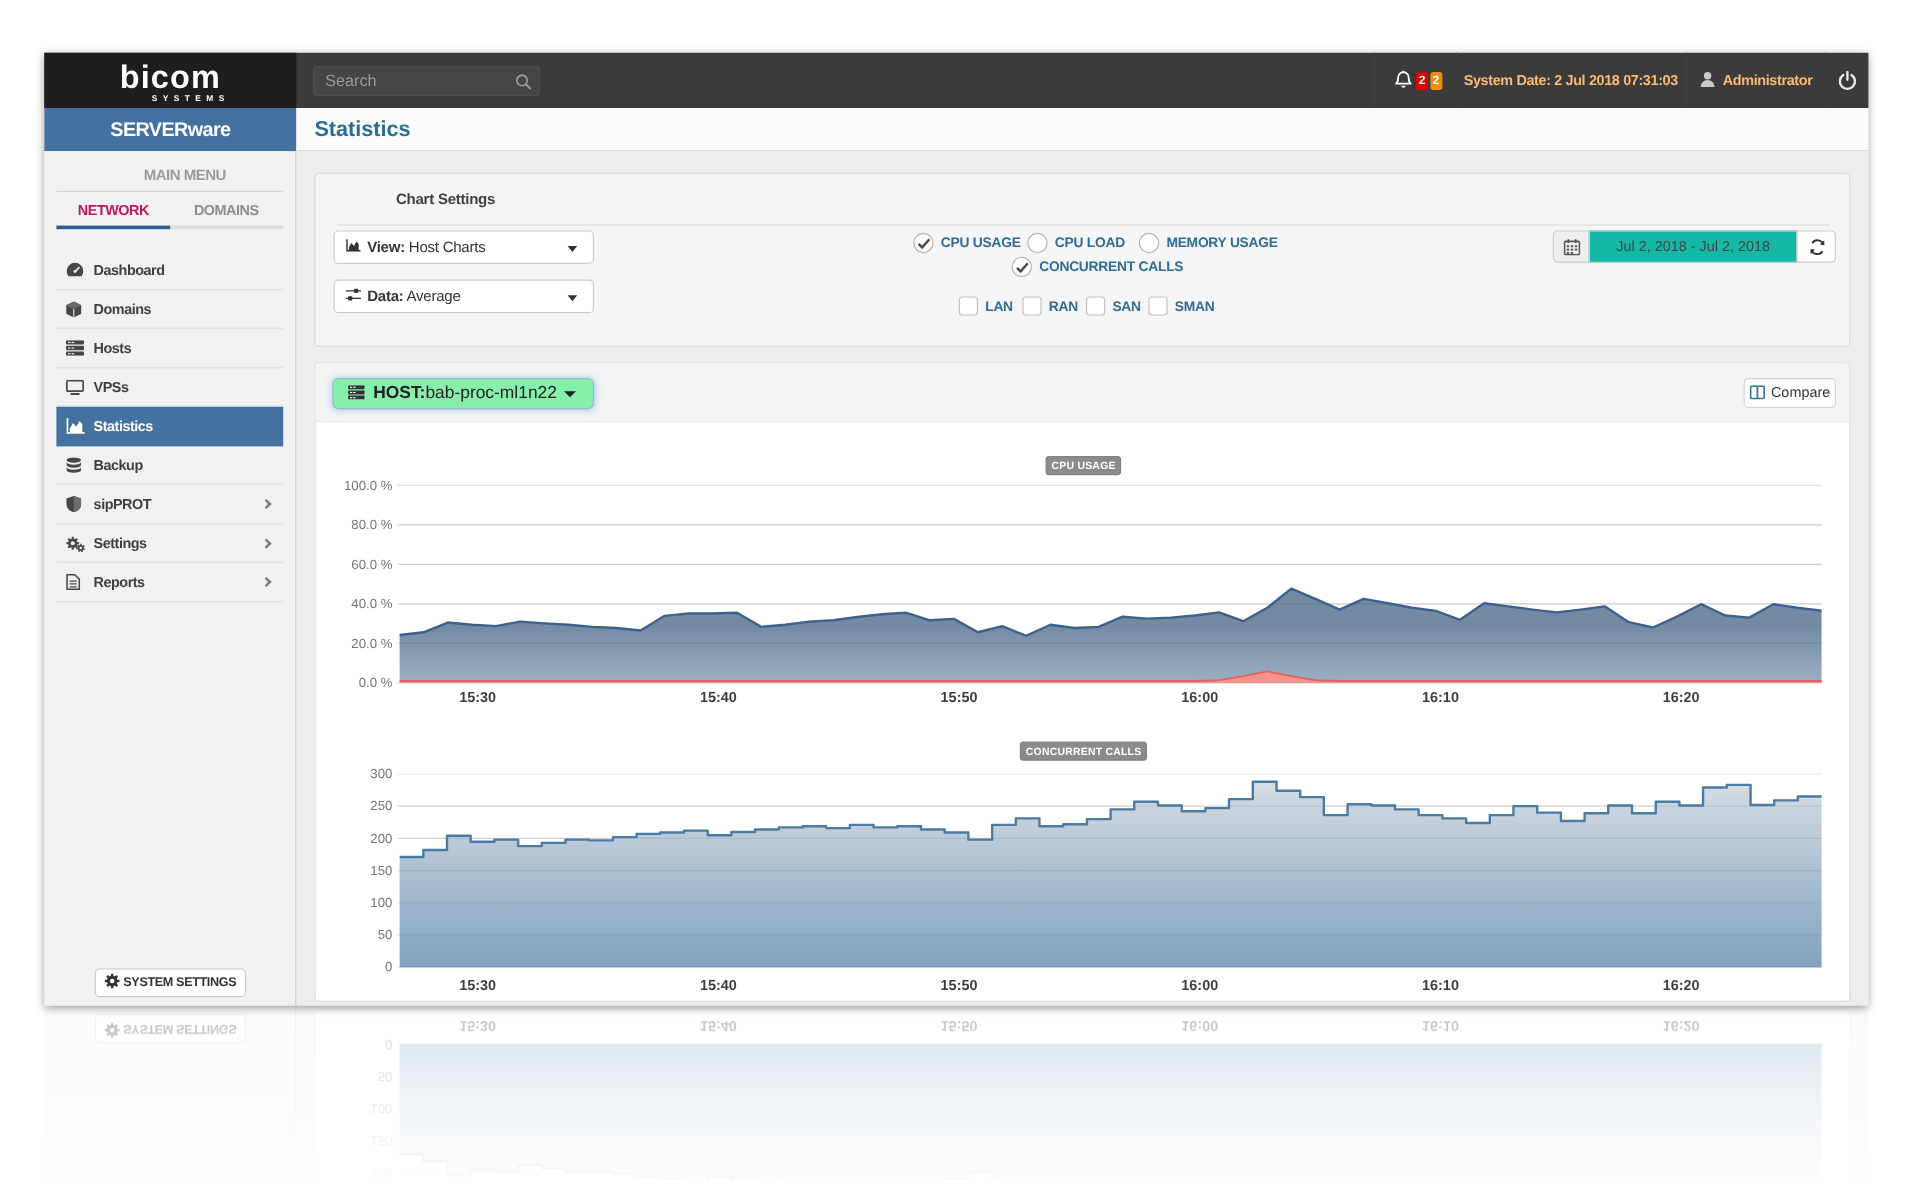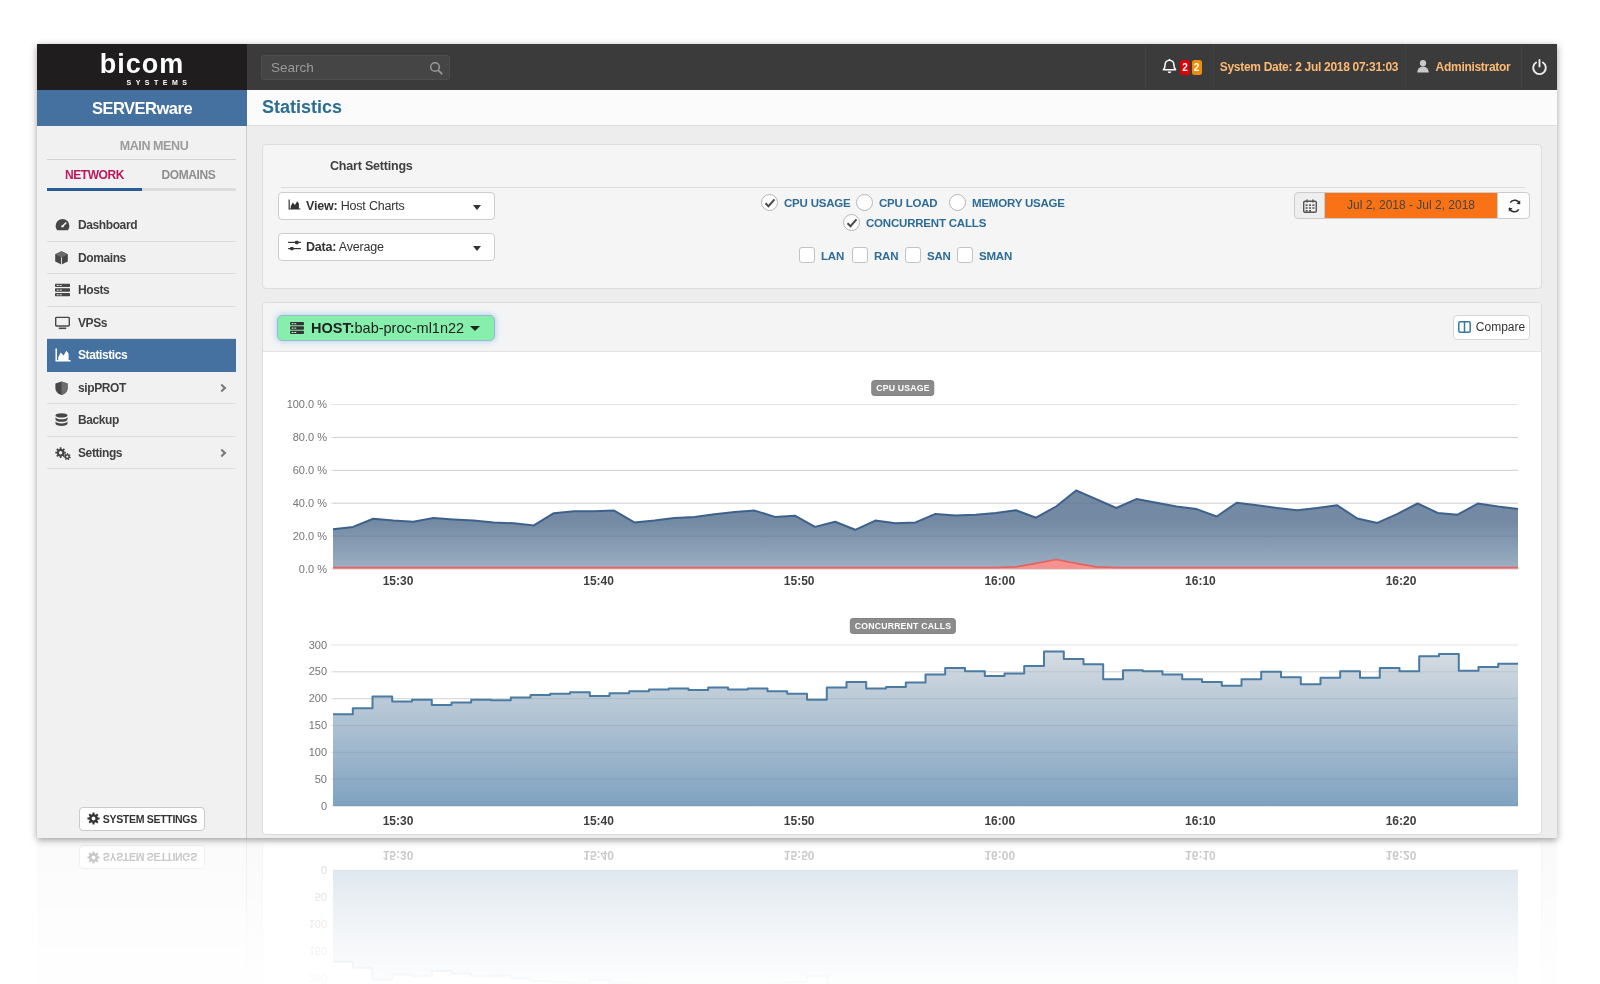--- a/index.html
+++ b/index.html
@@ -60,21 +60,21 @@
 .dd .caret { position:absolute; right:13px; top:12px; width:0; height:0;
   border-left:4.5px solid transparent; border-right:4.5px solid transparent; border-top:5px solid #333; }
 .dd .lb { font-weight:bold; }
 .opt { position:absolute; font-size:11.5px; letter-spacing:-0.2px; font-weight:bold; color:#2d6c96; line-height:16px; white-space:nowrap; }
 .radio { position:absolute; width:17px; height:17px; background:#fff; border:1px solid #b5b5b5; border-radius:50%; }
 .checkbox { position:absolute; width:16px; height:16px; background:#fff; border:1px solid #c3c3c3; border-radius:3px; }
 
 .dgrp { position:absolute; left:1031px; top:47px; height:27px; }
 .dgrp .cal { position:absolute; left:0; top:0; width:31px; height:27px; background:#eee;
   border:1px solid #ccc; border-radius:4px 0 0 4px; }
-.dgrp .inp { position:absolute; left:30px; top:0; width:174px; height:27px; background:#f97316;
+.dgrp .inp { position:absolute; left:30px; top:0; width:174px; height:27px; background:#14b8a6;
   border:1px solid #ccc; font-size:12px; color:#444; line-height:25px; text-align:center; white-space:nowrap; }
 .dgrp .rf { position:absolute; left:203px; top:0; width:33px; height:27px; background:#fdfdfd;
   border:1px solid #ccc; border-radius:0 4px 4px 0; }
 
 .panel2 { position:absolute; left:14px; top:176px; width:1280px; height:533px; background:#fff;
   border:1px solid #dcdcdc; border-radius:4px; }
 .p2head { position:absolute; left:0; top:0; width:1278px; height:49px; background:#f4f4f4;
   border-bottom:1px solid #e3e3e3; border-radius:4px 4px 0 0; }
 .hostdd { position:absolute; left:14px; top:12px; width:218px; height:26px; background:#86efac;
   border:1px solid #9db8cc; border-radius:5px; box-shadow:0 0 6px rgba(82,168,236,0.55);
@@ -182,46 +182,59 @@
         </div>
       <div class="mi sel">
           <span class="ic"><svg width="16" height="14" viewBox="0 0 16 14">
               <path fill="none" stroke="#fff" stroke-width="1.5" d="M1.2 0.5 V12.7 H15.5"></path>
               <path fill="#fff" d="M3.2 12.7 V9.2 L5.8 4.4 L8.6 7.6 L11.3 2.8 L13.6 5.6 V12.7 Z"></path>
             </svg></span>
           <span class="tx">Statistics</span>
         </div>
       <div class="mi">
           <span class="ic"><svg width="13" height="14" viewBox="0 0 13 14">
-              <path fill="#474747" d="M6.5 0.4 L12.6 2.4 V7 C12.6 10.7 10.1 12.9 6.5 13.9 C2.9 12.9 0.4 10.7 0.4 7 V2.4 Z"></path>
-              <path fill="#6d6d6d" d="M6.5 0.4 L12.6 2.4 V7 C12.6 10.7 10.1 12.9 6.5 13.9 Z"></path>
-            </svg></span>
-          <span class="tx">sipPROT</span>
-          <span class="chv"></span>
-          <span class="sep"></span>
-        </div>
-      <div class="mi">
-          <span class="ic"><svg width="13" height="14" viewBox="0 0 13 14">
               <g fill="#474747">
                 <ellipse cx="6.5" cy="2.4" rx="6" ry="2.2"></ellipse>
                 <path d="M0.5 4.1 a6 2.2 0 0 0 12 0 v2.5 a6 2.2 0 0 1 -12 0 z"></path>
                 <path d="M0.5 8.3 a6 2.2 0 0 0 12 0 v2.5 a6 2.2 0 0 1 -12 0 z"></path>
               </g>
             </svg></span>
           <span class="tx">Backup</span>
+          <span class="sep"></span>
+        </div>
+      <div class="mi">
+          <span class="ic"><svg width="13" height="14" viewBox="0 0 13 14">
+              <path fill="#474747" d="M6.5 0.4 L12.6 2.4 V7 C12.6 10.7 10.1 12.9 6.5 13.9 C2.9 12.9 0.4 10.7 0.4 7 V2.4 Z"></path>
+              <path fill="#6d6d6d" d="M6.5 0.4 L12.6 2.4 V7 C12.6 10.7 10.1 12.9 6.5 13.9 Z"></path>
+            </svg></span>
+          <span class="tx">sipPROT</span>
+          <span class="chv"></span>
           <span class="sep"></span>
         </div>
       <div class="mi">
           <span class="ic"><svg width="16" height="15" viewBox="0 0 16 15">
               <polygon points="10.93,6.36 10.93,8.04 9.39,8.11 8.93,9.24 9.97,10.37 8.77,11.57 7.64,10.53 6.51,10.99 6.44,12.53 4.76,12.53 4.69,10.99 3.56,10.53 2.43,11.57 1.23,10.37 2.27,9.24 1.81,8.11 0.27,8.04 0.27,6.36 1.81,6.29 2.27,5.16 1.23,4.03 2.43,2.83 3.56,3.87 4.69,3.41 4.76,1.87 6.44,1.87 6.51,3.41 7.64,3.87 8.77,2.83 9.97,4.03 8.93,5.16 9.39,6.29" fill="#474747"></polygon>
               <circle cx="5.6" cy="7.2" r="1.7" fill="#f1f1f1"></circle>
               <polygon points="15.87,11.63 15.49,12.86 14.49,12.60 13.86,13.28 14.19,14.26 12.99,14.73 12.57,13.79 11.64,13.72 11.08,14.59 9.97,13.94 10.45,13.02 9.92,12.26 8.89,12.36 8.70,11.09 9.72,10.89 9.99,10.00 9.27,9.26 10.14,8.32 10.93,8.99 11.80,8.65 11.93,7.62 13.21,7.72 13.18,8.75 13.98,9.22 14.87,8.68 15.59,9.74 14.76,10.36 14.90,11.28" fill="#474747"></polygon>
               <circle cx="12.3" cy="11.2" r="1.1" fill="#f1f1f1"></circle>
             </svg></span>
           <span class="tx">Settings</span>
+          <span class="chv"></span>
+          <span class="sep"></span>
+        </div>
+      <div class="mi">
+          <span class="ic"><svg width="12" height="14" viewBox="0 0 12 14">
+              <path fill="none" stroke="#474747" stroke-width="1.3" d="M0.9 0.9 H7.3 L11.1 4.7 V13.1 H0.9 Z"></path>
+              <g stroke="#474747" stroke-width="1">
+                <line x1="3" y1="6.2" x2="9" y2="6.2"></line>
+                <line x1="3" y1="8.6" x2="9" y2="8.6"></line>
+                <line x1="3" y1="11" x2="9" y2="11"></line>
+              </g>
+            </svg></span>
+          <span class="tx">Reports</span>
           <span class="chv"></span>
           <span class="sep"></span>
         </div>
     </div>
     <div class="sysbtn"><svg style="vertical-align:-2px" width="13" height="13" viewBox="0 0 14.4 14.4">
           <polygon points="13.92,6.14 13.92,8.26 11.96,8.34 11.38,9.76 12.70,11.20 11.20,12.70 9.76,11.38 8.34,11.96 8.26,13.92 6.14,13.92 6.06,11.96 4.64,11.38 3.20,12.70 1.70,11.20 3.02,9.76 2.44,8.34 0.48,8.26 0.48,6.14 2.44,6.06 3.02,4.64 1.70,3.20 3.20,1.70 4.64,3.02 6.06,2.44 6.14,0.48 8.26,0.48 8.34,2.44 9.76,3.02 11.20,1.70 12.70,3.20 11.38,4.64 11.96,6.06" fill="#333"></polygon>
           <circle cx="7.2" cy="7.2" r="2.1" fill="#fff"></circle>
         </svg> SYSTEM SETTINGS</div>
   </div>
   <div class="content">

